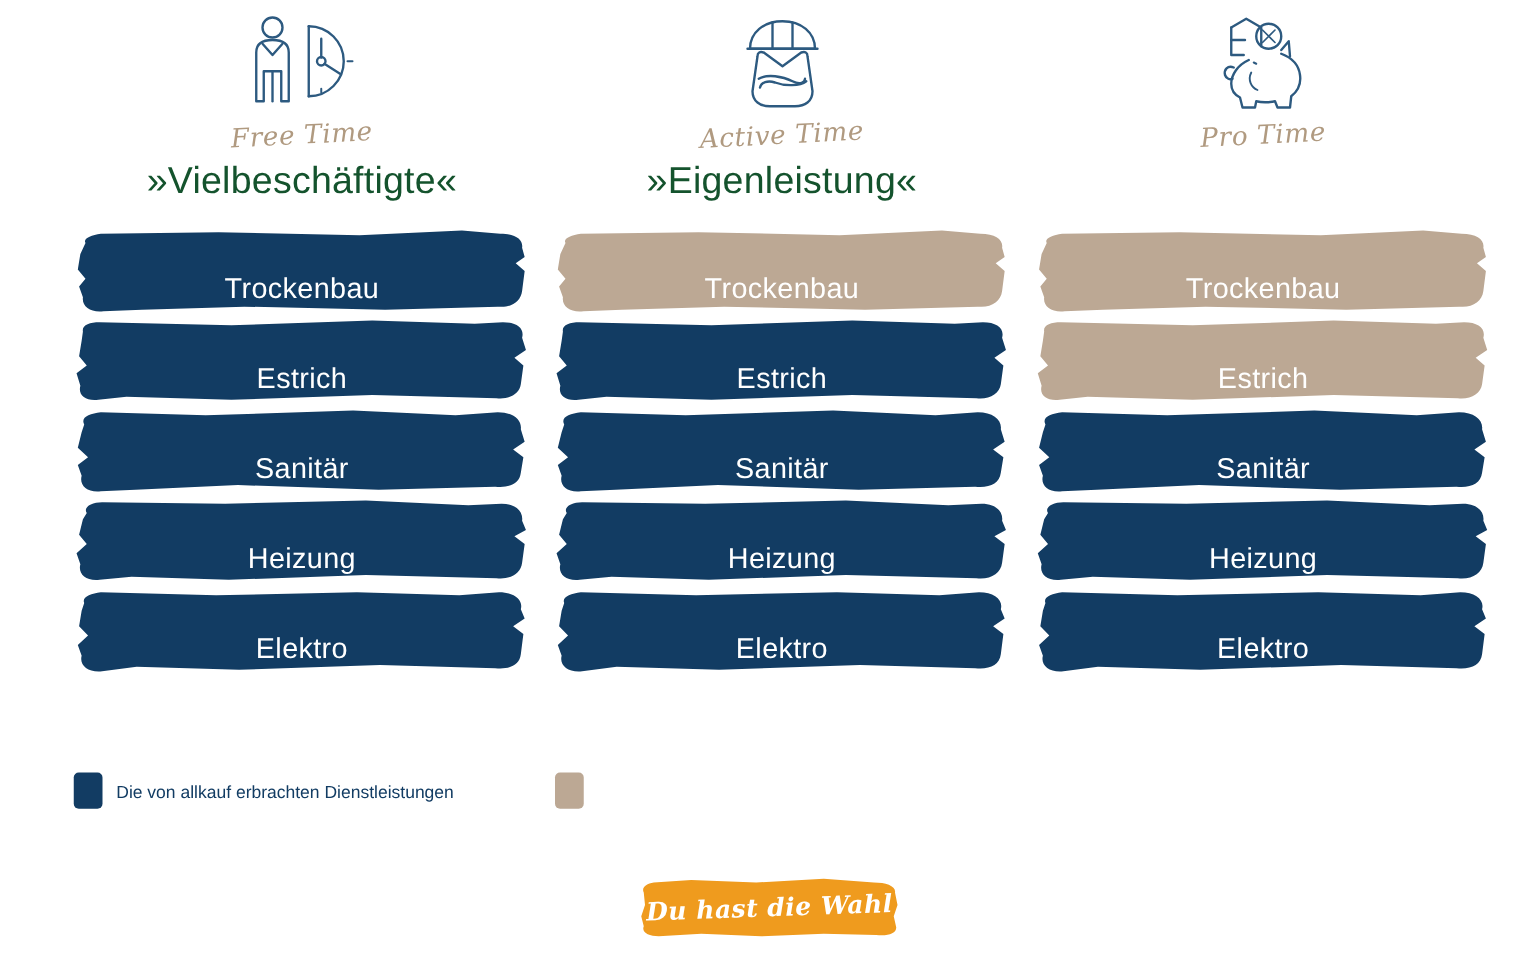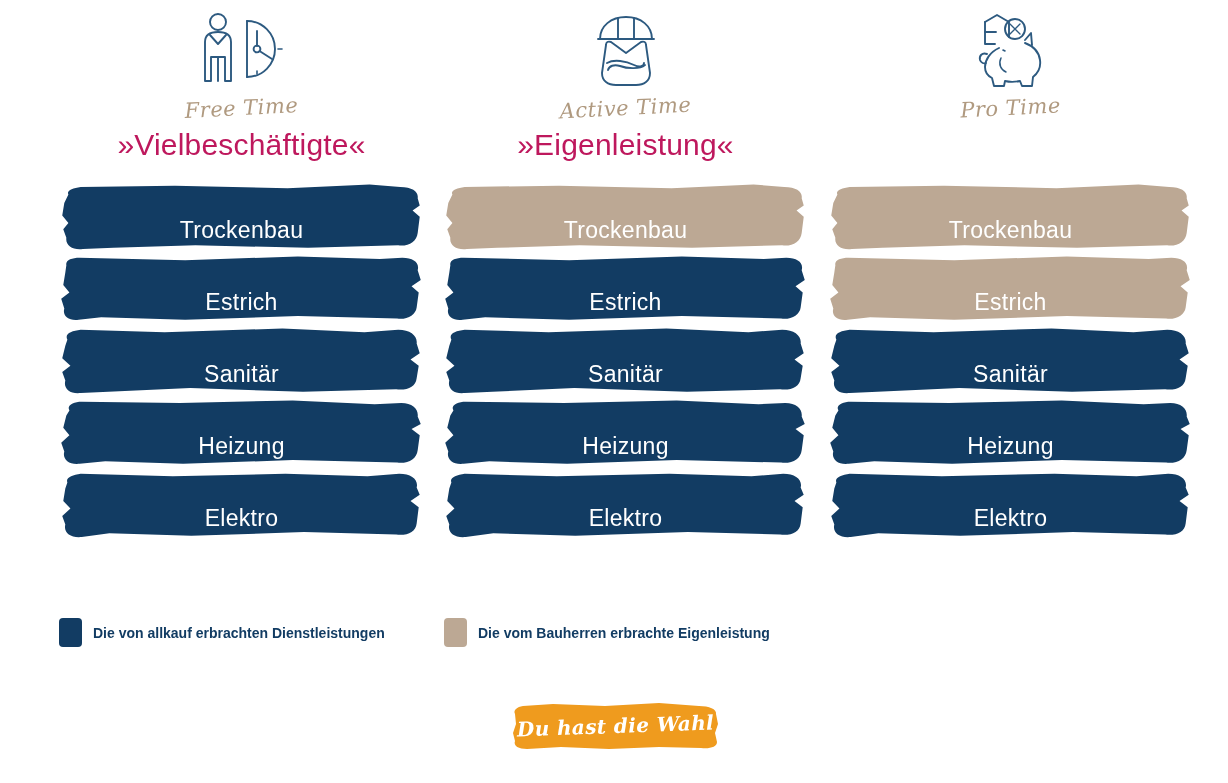--- a/index.html
+++ b/index.html
@@ -65,21 +65,21 @@
     letter-spacing: 0.5px;
     color: #b09a80;
     line-height: 1;
     margin-top: 2px;
     transform: rotate(-3deg);
   }
   .col-title {
     font-family: "Liberation Sans", sans-serif;
     font-size: 30px;
     font-weight: 400;
-    color: #be185d;
+    color: #14532d;
     line-height: 1.1;
     margin-top: 9px;
     letter-spacing: 0.2px;
     white-space: nowrap;
   }
 
   
   .bars {
     position: relative;
     width: 379px;
@@ -120,21 +120,20 @@
     position: absolute;
     left: 0;
     top: 618px;
     width: 1228px;
     height: 40px;
   }
   .legend-item {
     position: absolute;
     display: flex;
     align-items: center;
-    font-weight: bold;
   }
   .legend-item.one { left: 59px; top: 0; }
   .legend-item.two { left: 444px; top: 0; }
   .legend-swatch {
     width: 23px;
     height: 29px;
     border-radius: 4px;
     flex: 0 0 23px;
   }
   .legend-text {
@@ -342,21 +341,20 @@
       </div>
     </div>
 
   <div class="legend" id="legend-root">
       <div class="legend-item one">
         <div class="legend-swatch" style="background: rgb(18, 60, 99);"></div>
         <div class="legend-text">Die von allkauf erbrachten Dienstleistungen</div>
       </div>
       <div class="legend-item two">
         <div class="legend-swatch" style="background: rgb(188, 168, 148);"></div>
-        <div class="legend-text">Die vom Bauherren erbrachte Eigenleistung</div>
       </div>
     </div>
 
   <div class="badge">
     <svg viewBox="0 0 213 52" preserveAspectRatio="none">
       <path id="badge-path" d="M6,14 C4,10 8,7 14,6 L44,4 L96,6 L150,3 L190,6 C200,6 208,9 207,14
             L209,24 L206,33 L208,42 C208,47 201,49 192,48 L150,47 L100,49 L52,47 L18,49
             C10,49 4,46 6,41 L4,33 L7,24 Z" fill="#ef9b1e"></path>
     </svg>
     <div class="badge-text">Du hast die Wahl</div>

